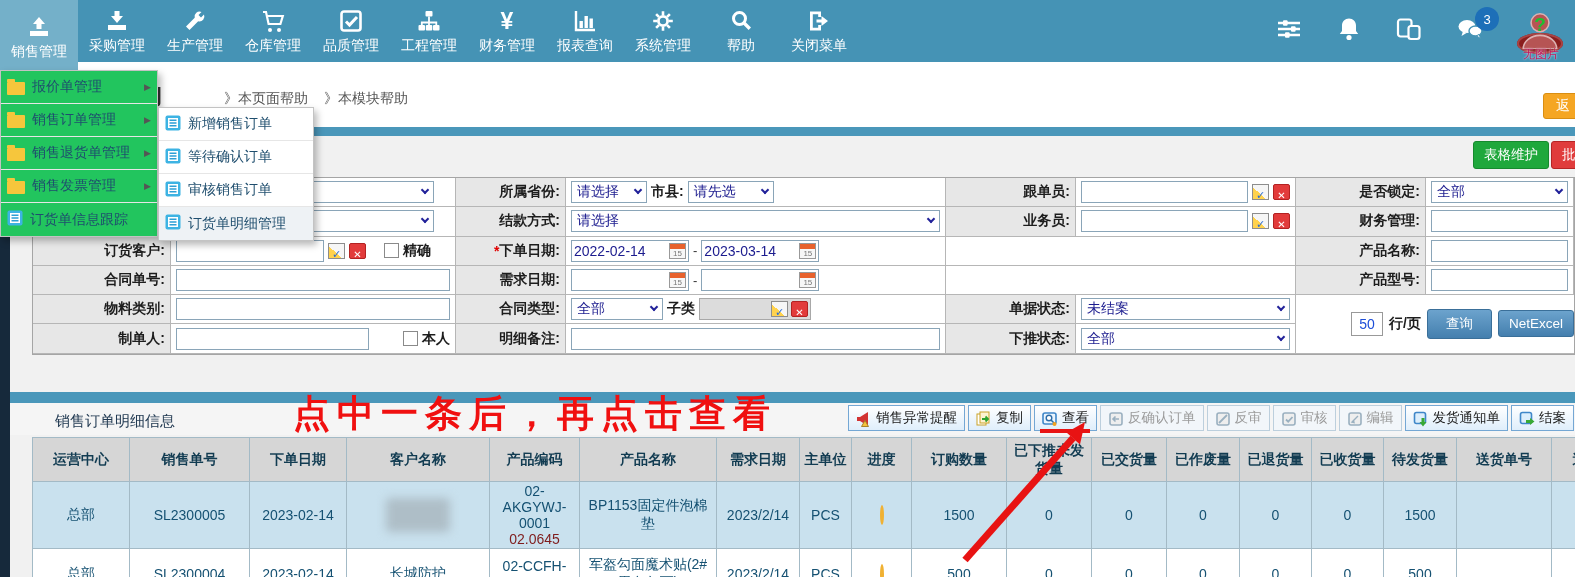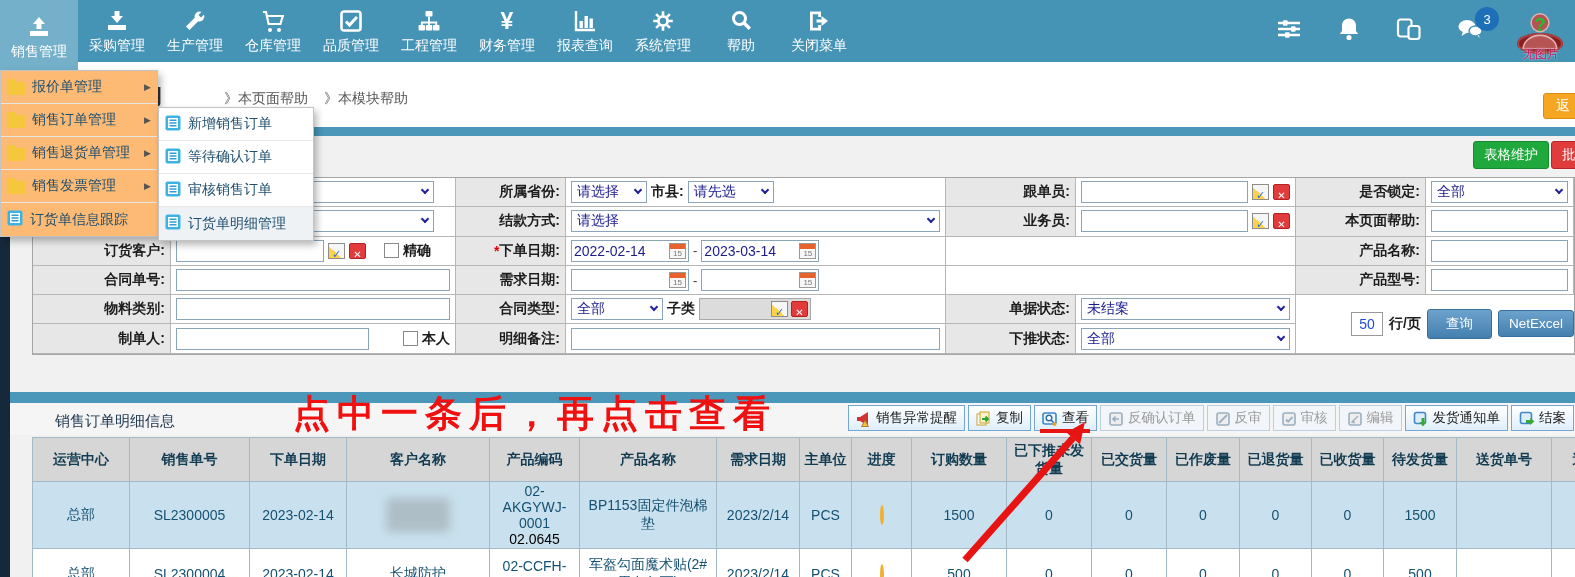--- a/index.html
+++ b/index.html
@@ -46,21 +46,21 @@
 .datebox{width:118px;height:22px;flex:none;border:1px solid #8aa5b8;background:#fff;display:flex;align-items:center;justify-content:space-between;padding:0 2px;font-size:14px;color:#1b1b8e}
 .cal{width:17px;height:16px;flex:none;border:1px solid #999;background:linear-gradient(#e8622d 0 5px,#f7f7f7 5px);cursor:pointer}
 .cal::after{content:"15";display:block;margin-top:5px;font-size:8px;line-height:9px;color:#777;text-align:center}
 .disbox{width:112px;height:22px;background:#dcdcdc;border:1px solid #a8a8a8;display:flex;align-items:center;justify-content:flex-end;gap:3px;padding:0 2px}
 .dash{color:#333;font-size:13px}
 .pager{grid-column:7/9;grid-row:5/7;display:flex;align-items:center;justify-content:flex-start;gap:6px;background:#fff;border-bottom:1px solid #b6b6b6;padding-left:55px}
 .pgin{width:32px;height:24px;border:1px solid #999;font-size:14px;color:#1d4ed8;text-align:center}
 .qbtn{background:linear-gradient(#6ca3cd,#447fae);color:#fff;border:1px solid #3a6f99;border-radius:3px;padding:5px 18px;font-size:13.5px;cursor:pointer}
 .xbtn{background:linear-gradient(#6ca3cd,#447fae);color:#fff;border:1px solid #3a6f99;border-radius:3px;padding:5px 10px;font-size:13.5px;cursor:pointer;white-space:nowrap}
 
-.menu1{position:absolute;left:0;top:70px;width:158px;background:#fdba74;border:1px solid #c3c3c3;box-shadow:3px 4px 7px rgba(0,0,0,.28);z-index:100}
+.menu1{position:absolute;left:0;top:70px;width:158px;background:#22c55e;border:1px solid #c3c3c3;box-shadow:3px 4px 7px rgba(0,0,0,.28);z-index:100}
 .menu2{position:absolute;left:158px;top:107px;width:156px;background:#fff;border:1px solid #c3c3c3;box-shadow:3px 4px 7px rgba(0,0,0,.28);z-index:101}
 .mi{height:33px;display:flex;align-items:center;gap:7px;padding:0 6px;border-bottom:1px solid #e6e6e6;font-size:14px;color:#1f4e6e;cursor:pointer;white-space:nowrap}
 .mi:last-child{border-bottom:none}
 .mi .arr{margin-left:auto;font-size:9px;color:#555}
 .mi.hov{background:#eef2f5}
 .folder{width:18px;height:13px;flex:none;background:#f6c63c;border-radius:1px;position:relative;margin-top:3px}
 .folder::before{content:"";position:absolute;top:-3px;left:0;width:8px;height:3px;background:#f6c63c;border-radius:1px 1px 0 0}
 .docico{flex:none}
 
 .bar2{position:absolute;left:10px;top:392px;width:1565px;height:11px;background:#4a97ba;z-index:3}
@@ -70,21 +70,21 @@
 .tbtn{display:flex;align-items:flex-end;gap:4px;background:linear-gradient(#ffffff,#dfeefb);border:1px solid #74a7d4;border-radius:0;padding:3px 7px;font-size:13.5px;color:#222;cursor:pointer;white-space:nowrap}
 .tbtn.dis{color:#9a9a9a;border-color:#bccfdd;background:#f2f6fa;cursor:default}
 .tbtn svg{flex:none}
 
 .tblwrap{position:absolute;left:32px;top:437px;width:1543px;height:140px;overflow:hidden;z-index:2}
 table{border-collapse:collapse;table-layout:fixed;width:1617px}
 th,td{border:1px solid #a3bac6;text-align:center;font-size:14px;color:#155172;overflow:hidden;word-wrap:break-word;padding:1px 3px}
 thead th{background:#d6d6d6;height:44px;color:#123c52;font-weight:bold}
 tr.sel-row td{background:#c9e1ee;height:60px}
 tr.plain-row td{background:#fff;height:50px}
-.codelink{color:#000000;cursor:pointer;text-decoration:none;display:block}
+.codelink{color:#7f1d1d;cursor:pointer;text-decoration:none;display:block}
 .censor{width:64px;height:34px;margin:0 auto;border-radius:4px;background:#aebec7;filter:blur(5px)}
 .prog{width:20px;height:20px;border-radius:50%;border:2px solid #f0b133;margin:0 auto;background:conic-gradient(#7e8b94 0 32deg,#fffdf2 32deg)}
 .prog.thin{background:conic-gradient(#7e8b94 0 7deg,#fffdf2 7deg)}
 
 .annotation{position:absolute;left:293px;top:389px;font-size:37px;font-weight:bold;color:#f01010;letter-spacing:7px;white-space:nowrap;z-index:45}
 .arrowsvg{position:absolute;left:935px;top:408px;width:170px;height:165px;z-index:46;pointer-events:none}
 .redline{position:absolute;left:1040px;top:429px;width:50px;height:4px;background:#e81313;z-index:46}
 </style>
 </head>
 <body>
@@ -291,21 +291,21 @@
         <span>请选择</span>
         <i class="chev"></i>
       </span>
     </div>
   <div class="lc">业务员:</div>
   <div class="ic">
       <input class="tx" style="flex: 1 1 0%;">
       <span class="lk"></span>
       <span class="clr"></span>
     </div>
-  <div class="lc">本页面帮助:</div>
+  <div class="lc">财务管理:</div>
   <div class="ic">
       <input class="tx" style="flex: 1 1 0%;">
     </div>
 
   <div class="lc">订货客户:</div>
   <div class="ic">
       <input class="tx" style="width: 148px;">
       <span class="lk"></span>
       <span class="clr"></span>
       <span class="cb" style="margin-left:14px"></span>

